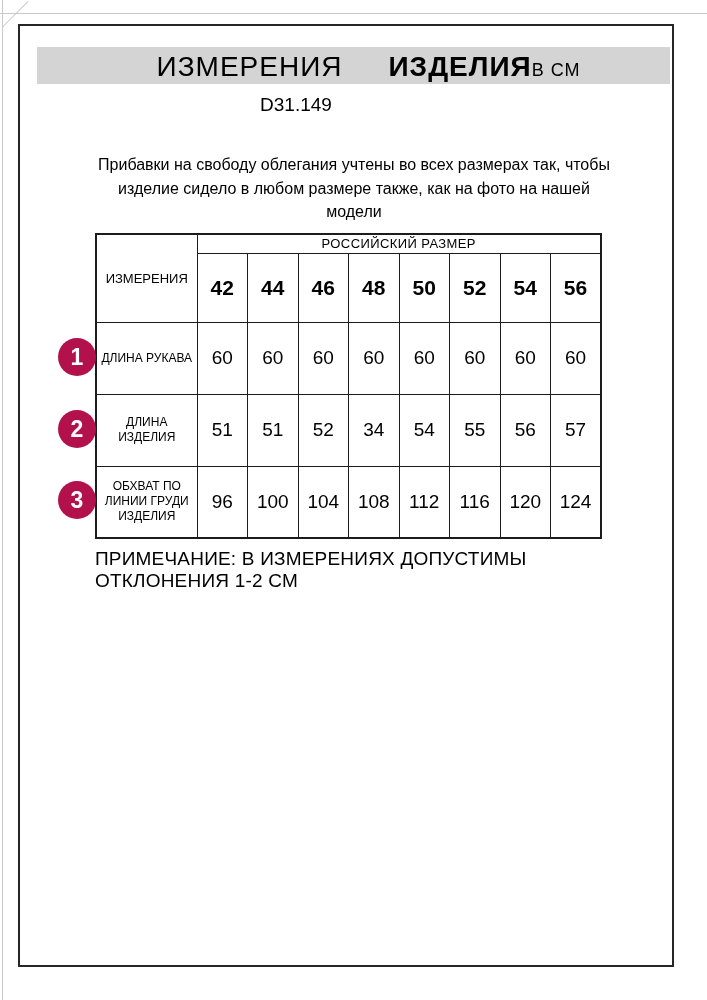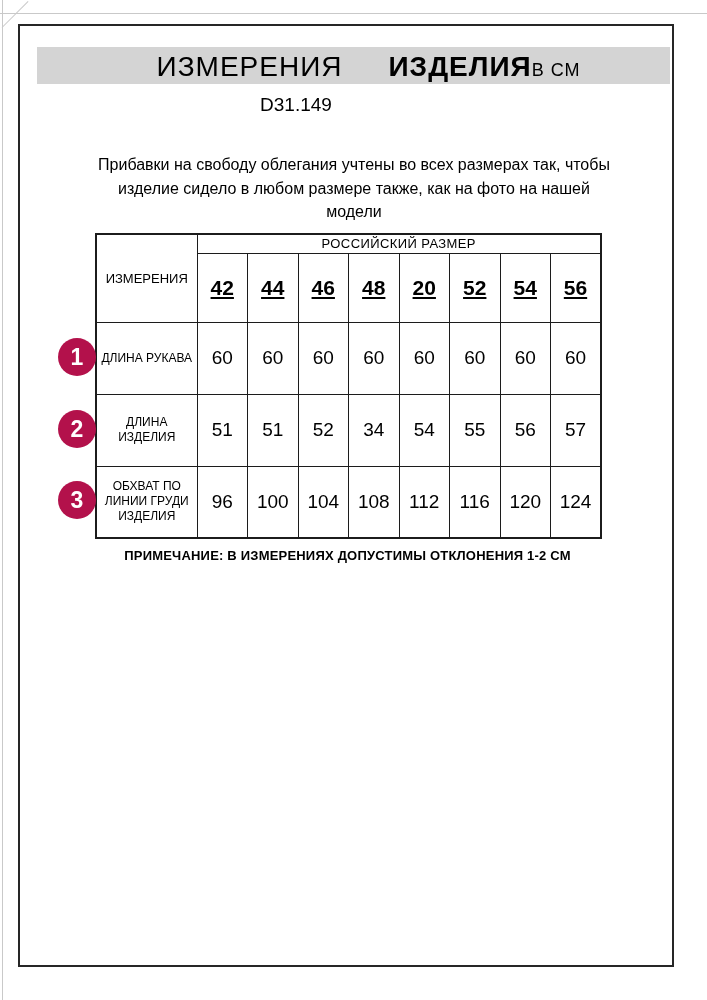--- a/index.html
+++ b/index.html
@@ -55,21 +55,21 @@
   .size-table td, .size-table th {
     border: 1px solid #1c1c1c;
     text-align: center; vertical-align: middle;
     font-weight: 400;
     margin-top: 20px;
   }
   .size-table { border: 2px solid #1c1c1c; }
   col.c-label { width: 101px; }
   col.c-size  { width: 50.5px; }
   .row-group-hdr   { height: 19px; }
-  .row-sizes       { height: 69px; text-decoration: underline; }
+  .row-sizes       { height: 69px; }
   .row-data        { height: 72px; }
   .corner-hdr      { font-size: 13px; }
   .group-hdr       { font-size: 13px; letter-spacing: 0.4px; }
   .size-hdr        { font-size: 21px; font-weight: 700 !important; }
   .row-label       { font-size: 12px; line-height: 15px; white-space: pre-line; padding: 0 4px; }
   .value-cell      { font-size: 19px; }
 
   
   .num-badge {
     position: absolute; left: 58px;
@@ -77,21 +77,21 @@
     background: #b3114b;
     color: #fff; font-size: 23px; font-weight: 700;
     display: flex; align-items: center; justify-content: center;
   }
   .badge-1 { top: 338px; }
   .badge-2 { top: 410px; }
   .badge-3 { top: 481px; }
 
   .note-text {
     position: absolute; left: 95px; top: 548px; width: 505px;
-    text-align: center; font-size: 13px; font-weight: 700;
+    font-size: 19px; font-weight: 400;
     letter-spacing: 0.2px;
   }
 </style>
 </head>
 <body>
 
 <div class="edge-line-top"></div>
 <div class="edge-line-left"></div>
 <div class="fold-diagonal"></div>
 
@@ -122,21 +122,21 @@
   <tbody>
     <tr class="row-group-hdr">
       <td class="corner-hdr" rowspan="2">ИЗМЕРЕНИЯ</td>
       <td class="group-hdr" colspan="8">РОССИЙСКИЙ РАЗМЕР</td>
     </tr>
     <tr class="row-sizes">
       <td class="size-hdr">42</td>
       <td class="size-hdr">44</td>
       <td class="size-hdr">46</td>
       <td class="size-hdr">48</td>
-      <td class="size-hdr">20</td>
+      <td class="size-hdr">50</td>
       <td class="size-hdr">52</td>
       <td class="size-hdr">54</td>
       <td class="size-hdr">56</td>
     </tr>
     <tr class="row-data">
       <td class="row-label">ДЛИНА РУКАВА</td>
       <td class="value-cell">60</td>
       <td class="value-cell">60</td>
       <td class="value-cell">60</td>
       <td class="value-cell">60</td>

